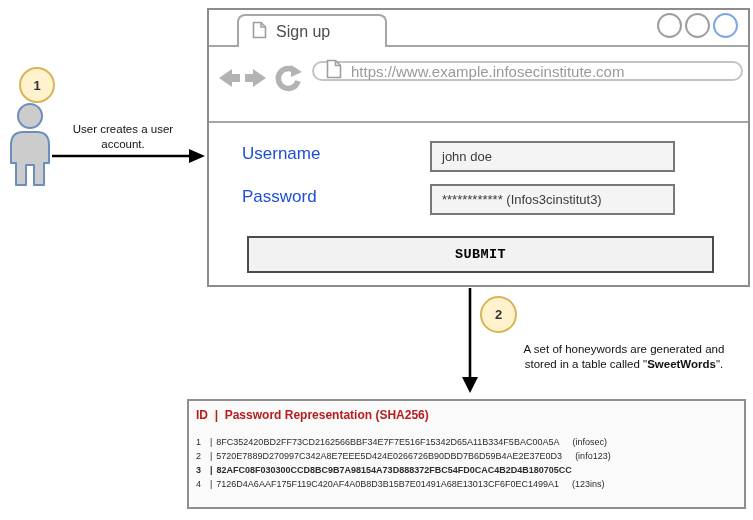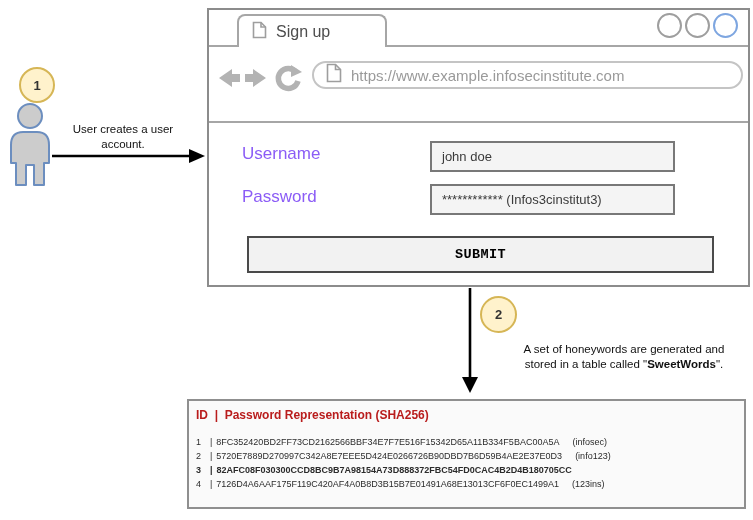--- a/index.html
+++ b/index.html
@@ -11,27 +11,27 @@
   .bwindow{left:207px;top:8px;width:543px;height:279px;border:2px solid #8c8c8c;
            background:#fff;box-sizing:border-box;}
   .tabbar-line{left:0;right:0;top:35px;border-top:2px solid #a6a6a6;}
   .tab{left:28px;top:4px;width:150px;height:33px;background:#fff;border:2px solid #a6a6a6;
        border-bottom:none;border-radius:8px 8px 0 0;z-index:2;display:flex;align-items:center;
        gap:9px;padding-left:13px;box-sizing:border-box;}
   .tab-label{font-size:16px;color:#4d4d4d;}
   .wbtn{width:25px;height:25px;border-radius:50%;background:#fff;border:2.5px solid #9e9e9e;
         box-sizing:border-box;top:3px;}
   .wbtn.blue{border-color:#7ea6e0;}
-  .urlbar{left:103px;top:51px;width:431px;height:28px;border:2px solid #c4c4c4;border-radius:18px;
+  .urlbar{left:103px;top:51px;width:431px;height:20px;border:2px solid #c4c4c4;border-radius:18px;
           display:flex;align-items:center;gap:9px;padding:0 12px;box-sizing:border-box;}
   .url-text{font-size:15px;color:#9a9a9a;white-space:nowrap;overflow:hidden;}
   .toolbar-line{left:0;right:0;top:111px;border-top:2px solid #a6a6a6;}
 
   
-  .f-label{font-size:17px;color:#8b5cf6;text-align:right;}
+  .f-label{font-size:17px;color:#1d4ed8;text-align:right;}
   .f-input{width:245px;height:31px;background:#f4f4f4;border:2px solid #787878;box-sizing:border-box;
            display:flex;align-items:center;padding-left:10px;font-size:13px;color:#3a3a3a;}
   .submit-btn{left:38px;top:226px;width:467px;height:37px;background:#f2f2f2;border:2px solid #4a4a4a;
               box-sizing:border-box;display:flex;align-items:center;justify-content:center;
               font-weight:bold;font-size:13.5px;color:#000;letter-spacing:.4px;cursor:pointer;font-family:Liberation Mono, monospace;}
 
   
   .step-circle{width:36px;height:36px;border-radius:50%;background:#fff2cc;border:2px solid #d6b656;
                box-sizing:border-box;display:flex;align-items:center;justify-content:center;
                font-weight:bold;font-size:13px;color:#333;}

